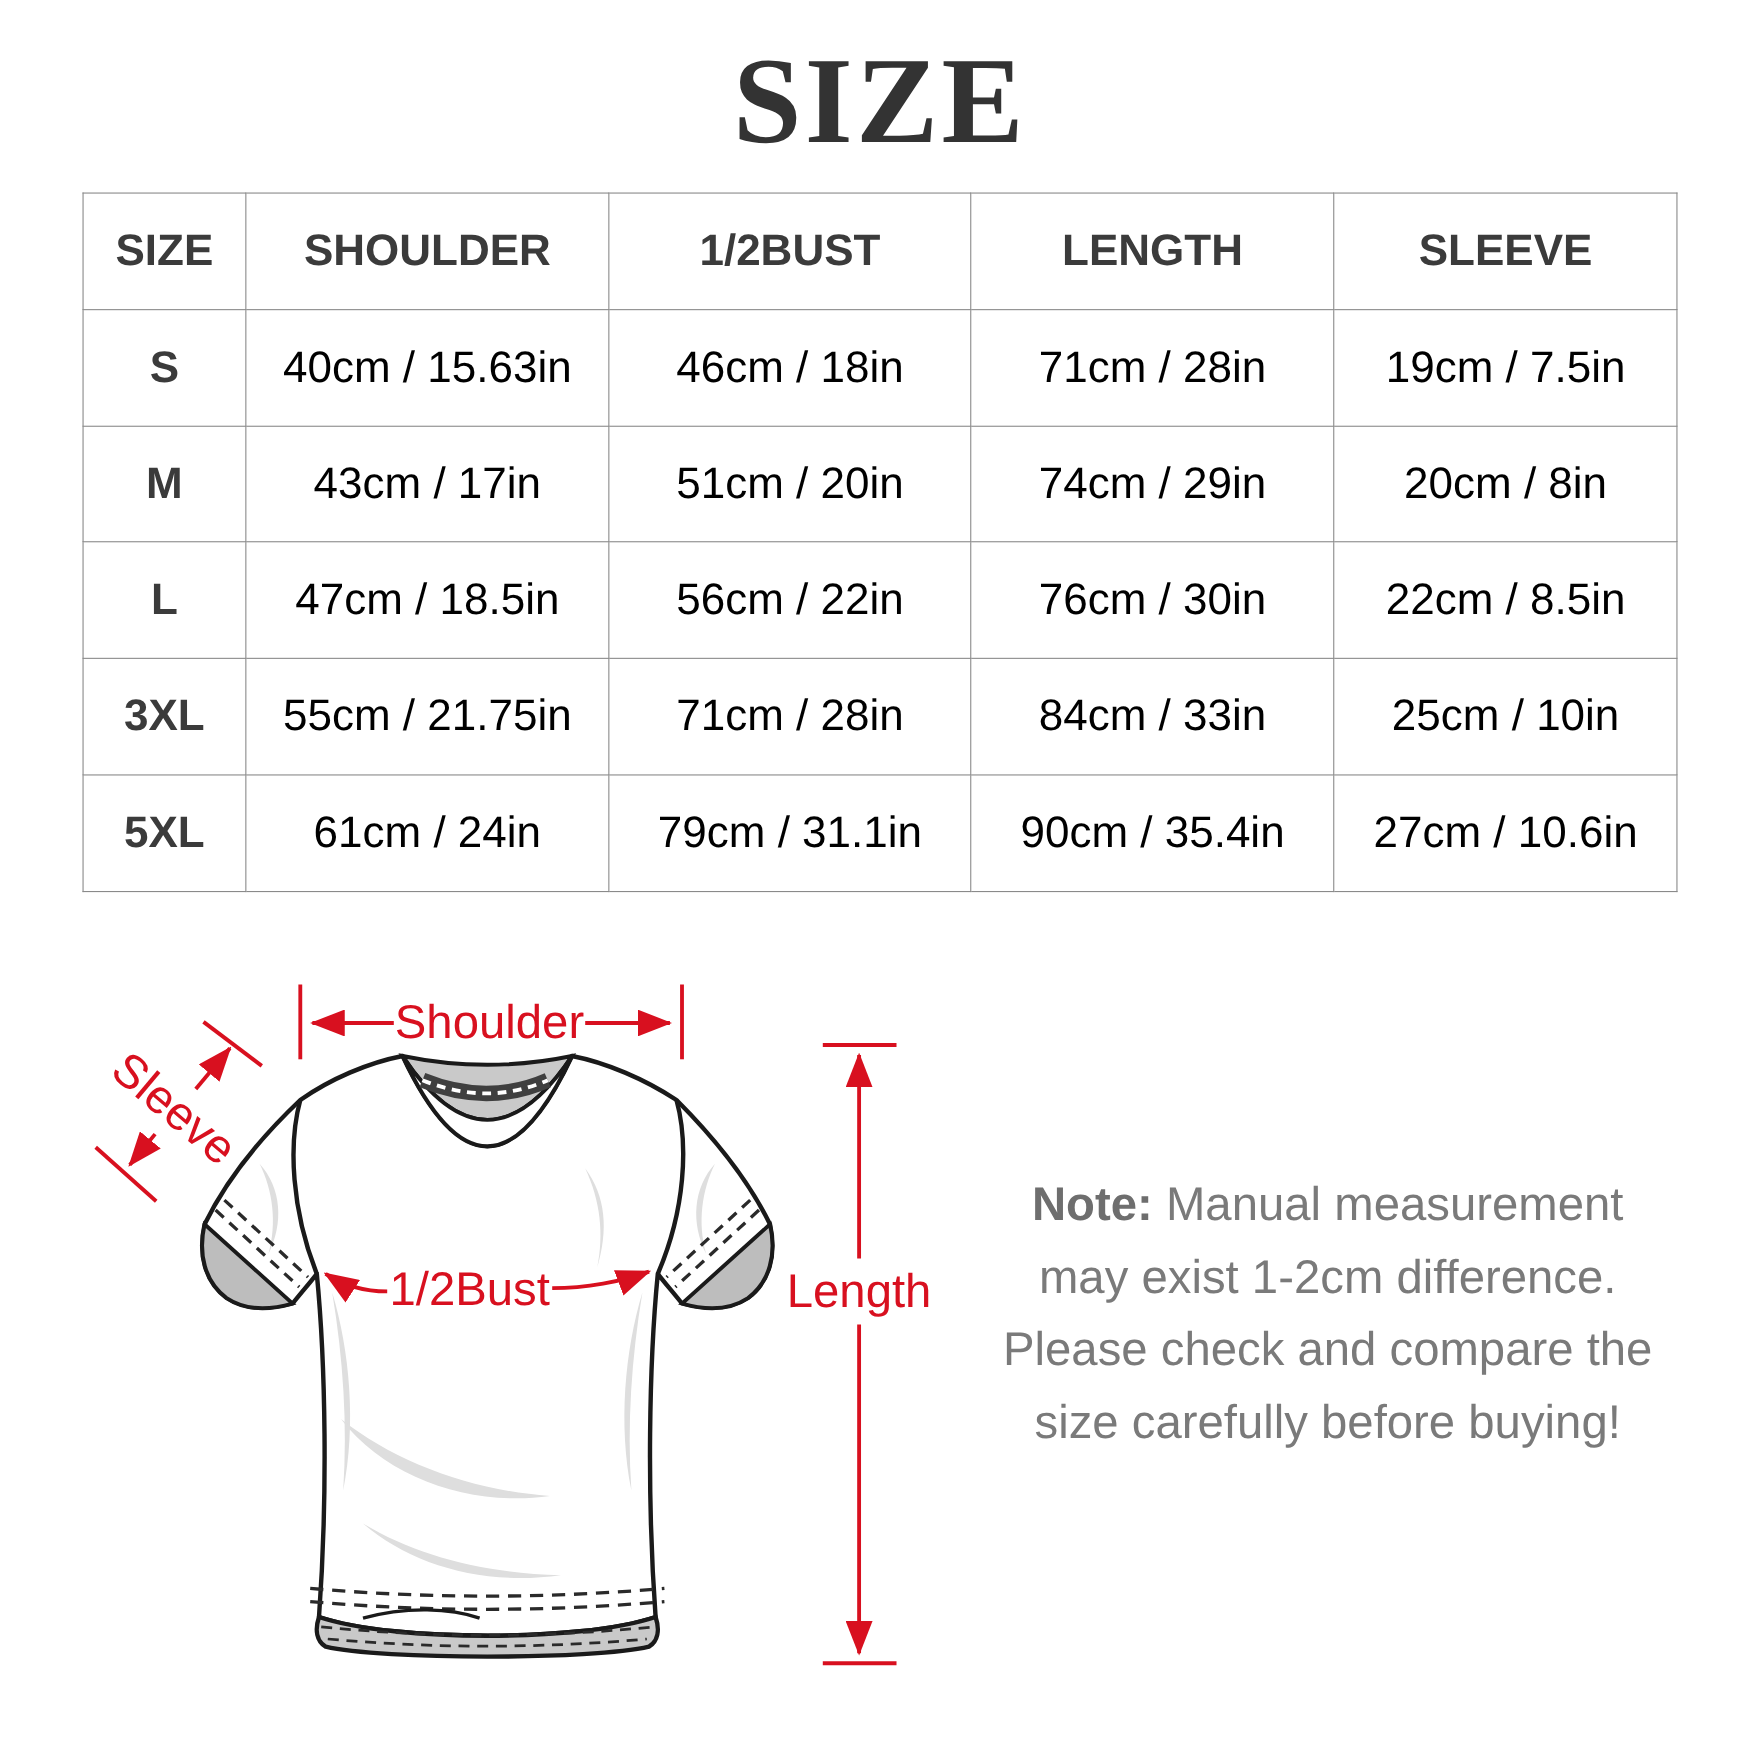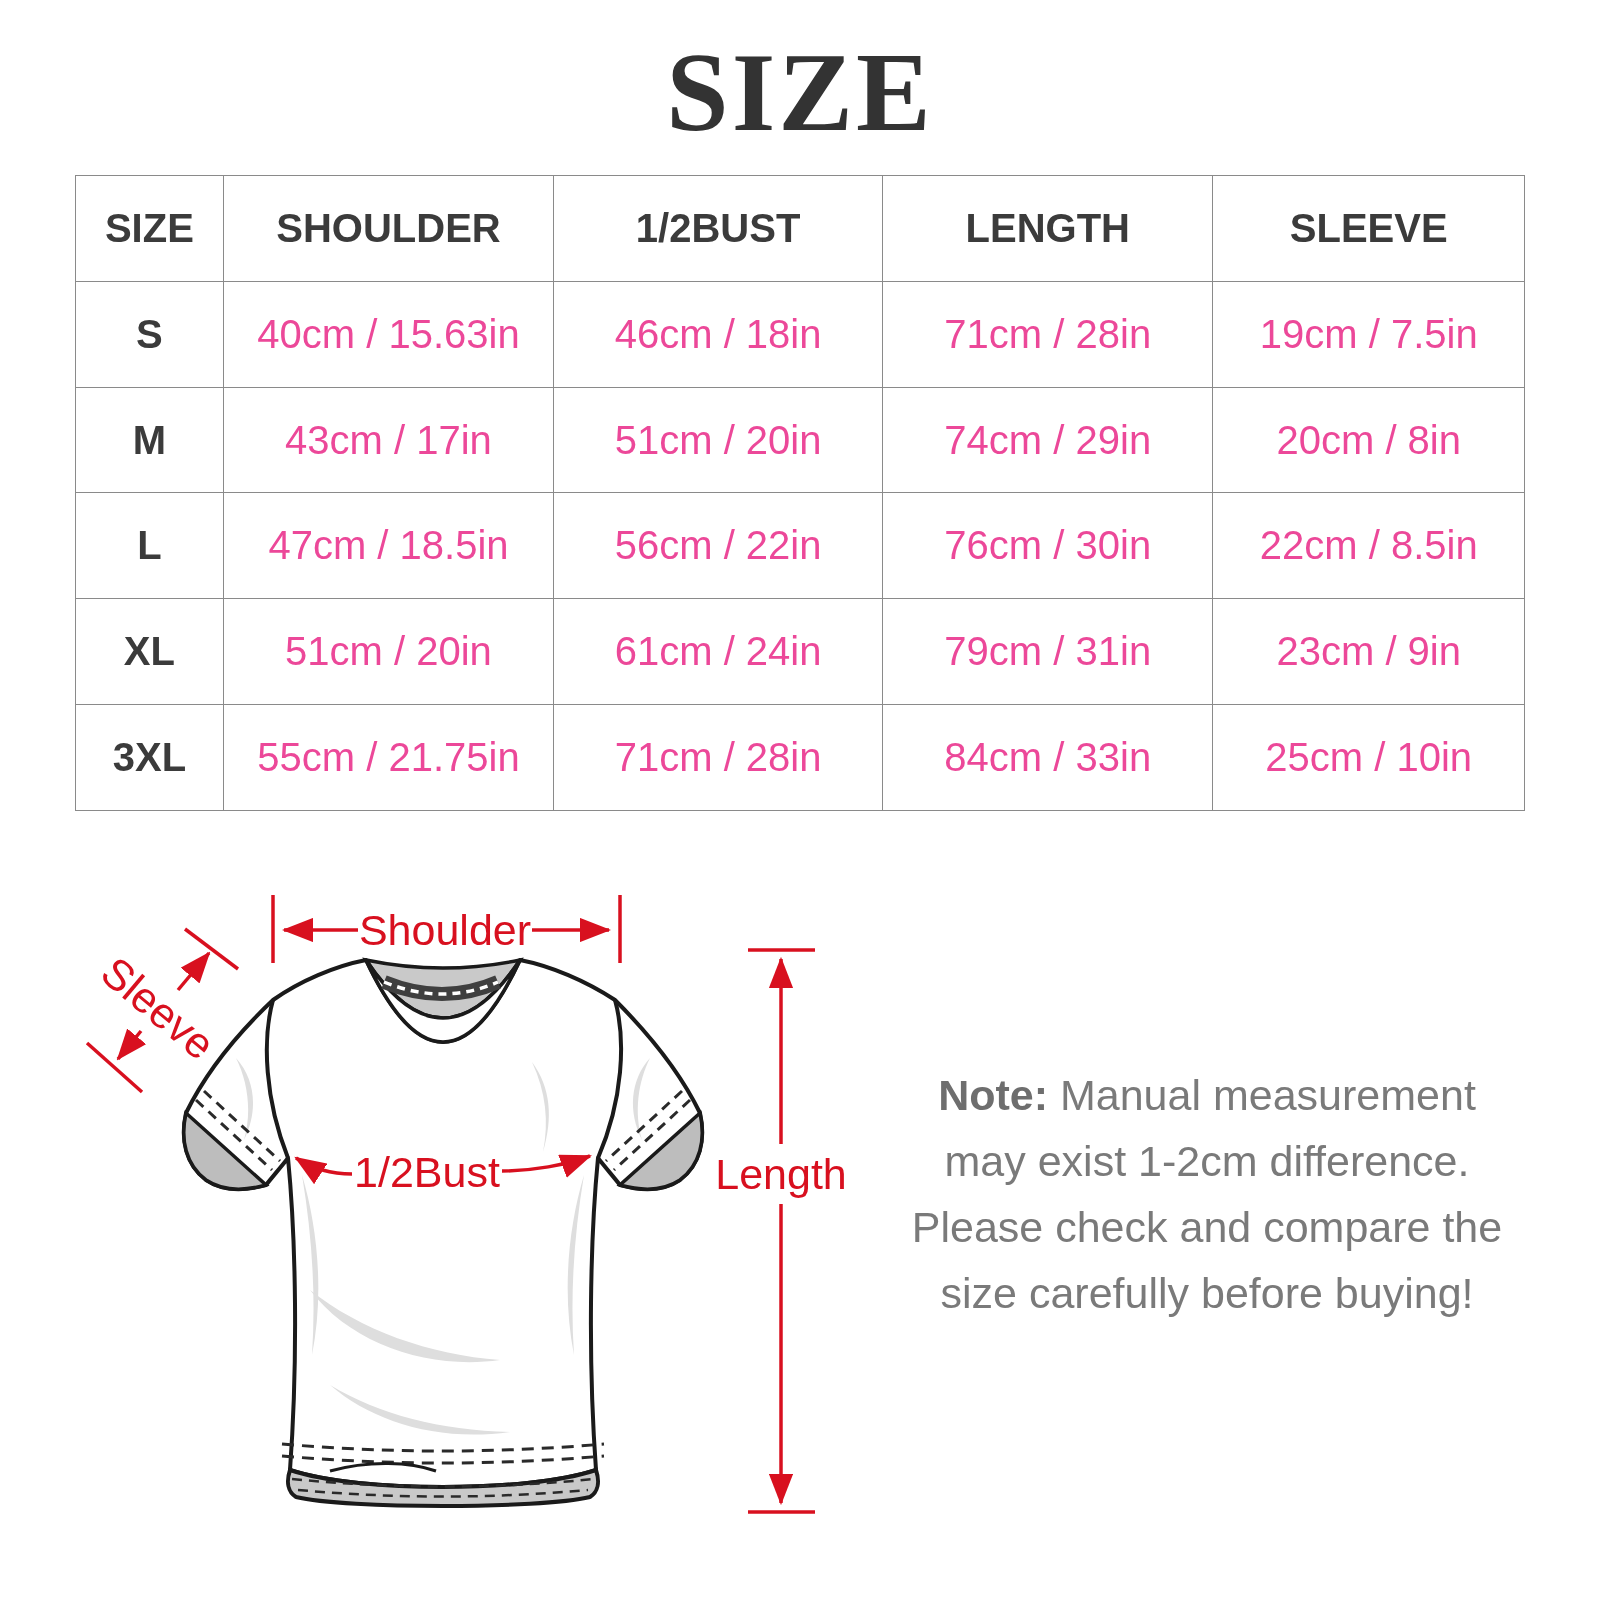--- a/index.html
+++ b/index.html
@@ -12,21 +12,21 @@
     text-align:center; font-family:"Liberation Serif", serif;
     font-weight:bold; font-size:112px; line-height:1; color:#333333;
     letter-spacing:3px;
   }
   table.size-table {
     position:absolute; left:75px; top:175px; width:1450px; height:636px;
     border-collapse:collapse; table-layout:fixed;
   }
   .size-table th, .size-table td {
     border:1px solid #8a8a8a; text-align:center; vertical-align:middle;
-    font-size:40px; padding:0; color:#ec4899; font-weight:normal;
+    font-size:40px; padding:0; color:#000000; font-weight:normal;
   }
   .size-table th { font-weight:bold; color:#3b3b3b; }
   .size-table td.rowlabel { font-weight:bold; color:#3b3b3b; }
   .diagram-svg { position:absolute; left:60px; top:855px; }
   .note {
     position:absolute; left:893px; top:1062px; width:628px;
     font-size:43px; line-height:66px; color:#7a7a7a; text-align:center;
   }
   .note b { color:#6e6e6e; font-weight:bold; }
 </style>
@@ -68,32 +68,32 @@
       <td>20cm / 8in</td>
     </tr>
     <tr>
       <td class="rowlabel">L</td>
       <td>47cm / 18.5in</td>
       <td>56cm / 22in</td>
       <td>76cm / 30in</td>
       <td>22cm / 8.5in</td>
     </tr>
     <tr>
-      <td class="rowlabel">XL</td>
-      <td>51cm / 20in</td>
-      <td>61cm / 24in</td>
-      <td>79cm / 31in</td>
-      <td>23cm / 9in</td>
-    </tr>
-    <tr>
       <td class="rowlabel">3XL</td>
       <td>55cm / 21.75in</td>
       <td>71cm / 28in</td>
       <td>84cm / 33in</td>
       <td>25cm / 10in</td>
+    </tr>
+    <tr>
+      <td class="rowlabel">5XL</td>
+      <td>61cm / 24in</td>
+      <td>79cm / 31.1in</td>
+      <td>90cm / 35.4in</td>
+      <td>27cm / 10.6in</td>
     </tr>
   </tbody>
     </table>
 
   <svg class="diagram-svg" width="860" height="725" viewBox="60 855 860 725" xmlns="http://www.w3.org/2000/svg">
     <defs>
       <marker id="ra" orient="auto" markerWidth="9" markerHeight="7" refX="8.4" refY="3.5">
         <path d="M0,0 L9,3.5 L0,7 Z" fill="#d8101f"></path>
       </marker>
     </defs>

